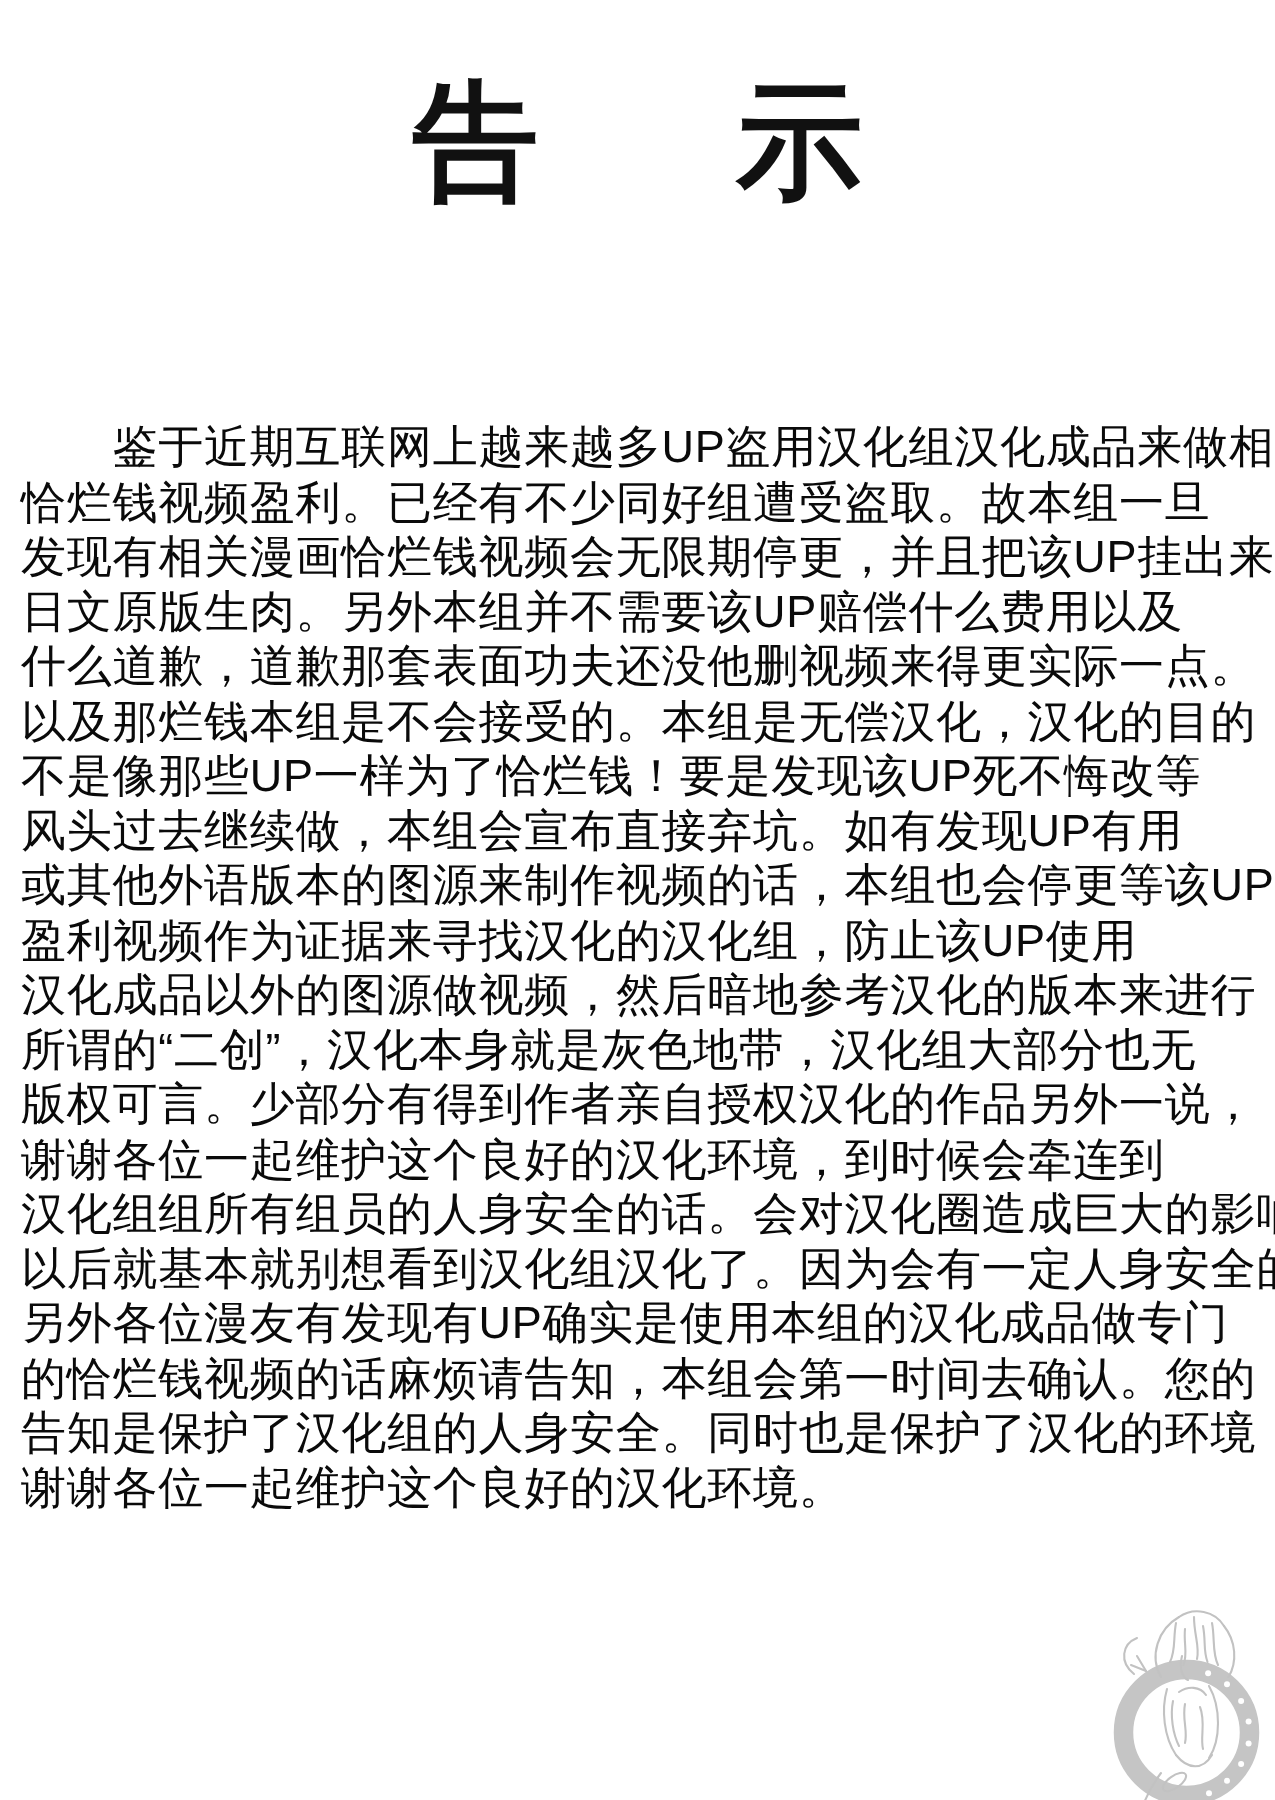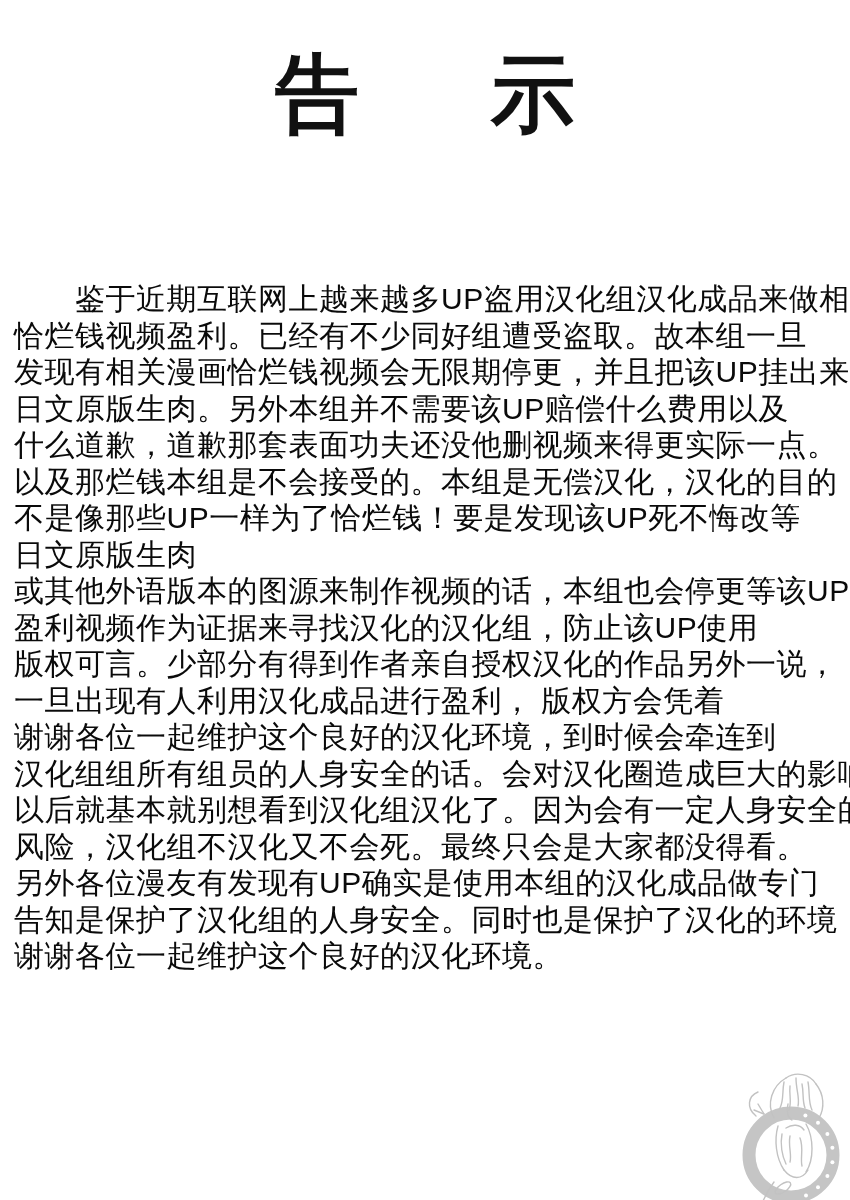--- a/index.html
+++ b/index.html
@@ -61,30 +61,31 @@
 </h1>
 
 <div class="notice-body">
     <div class="line">　　鉴于近期互联网上越来越多UP盗用汉化组汉化成品来做相关</div>
     <div class="line">恰烂钱视频盈利。已经有不少同好组遭受盗取。故本组一旦</div>
     <div class="line">发现有相关漫画恰烂钱视频会无限期停更，并且把该UP挂出来，</div>
     <div class="line">日文原版生肉。另外本组并不需要该UP赔偿什么费用以及</div>
     <div class="line">什么道歉，道歉那套表面功夫还没他删视频来得更实际一点。</div>
     <div class="line">以及那烂钱本组是不会接受的。本组是无偿汉化，汉化的目的</div>
     <div class="line">不是像那些UP一样为了恰烂钱！要是发现该UP死不悔改等</div>
-    <div class="line">日文原版生肉</div>
+    <div class="line">风头过去继续做，本组会宣布直接弃坑。如有发现UP有用</div>
     <div class="line">或其他外语版本的图源来制作视频的话，本组也会停更等该UP的</div>
     <div class="line">盈利视频作为证据来寻找汉化的汉化组，防止该UP使用</div>
+    <div class="line">汉化成品以外的图源做视频，然后暗地参考汉化的版本来进行</div>
+    <div class="line">所谓的“二创”，汉化本身就是灰色地带，汉化组大部分也无</div>
     <div class="line">版权可言。少部分有得到作者亲自授权汉化的作品另外一说，</div>
-    <div class="line">一旦出现有人利用汉化成品进行盈利， 版权方会凭着</div>
     <div class="line">谢谢各位一起维护这个良好的汉化环境，到时候会牵连到</div>
     <div class="line">汉化组组所有组员的人身安全的话。会对汉化圈造成巨大的影响，</div>
     <div class="line">以后就基本就别想看到汉化组汉化了。因为会有一定人身安全的</div>
-    <div class="line">风险，汉化组不汉化又不会死。最终只会是大家都没得看。</div>
     <div class="line">另外各位漫友有发现有UP确实是使用本组的汉化成品做专门</div>
+    <div class="line">的恰烂钱视频的话麻烦请告知，本组会第一时间去确认。您的</div>
     <div class="line">告知是保护了汉化组的人身安全。同时也是保护了汉化的环境</div>
     <div class="line">谢谢各位一起维护这个良好的汉化环境。</div>
   </div>
 
 <svg class="watermark" viewBox="0 0 130 140" xmlns="http://www.w3.org/2000/svg">
 
   <circle cx="65" cy="89" r="42" fill="#ffffff" stroke="#c5c5c5" stroke-width="13"></circle>
 
   <g fill="none" stroke="#c2c2c2" stroke-width="1.4" stroke-linecap="round">
     <path d="M48,52 C40,38 46,20 60,12"></path>

